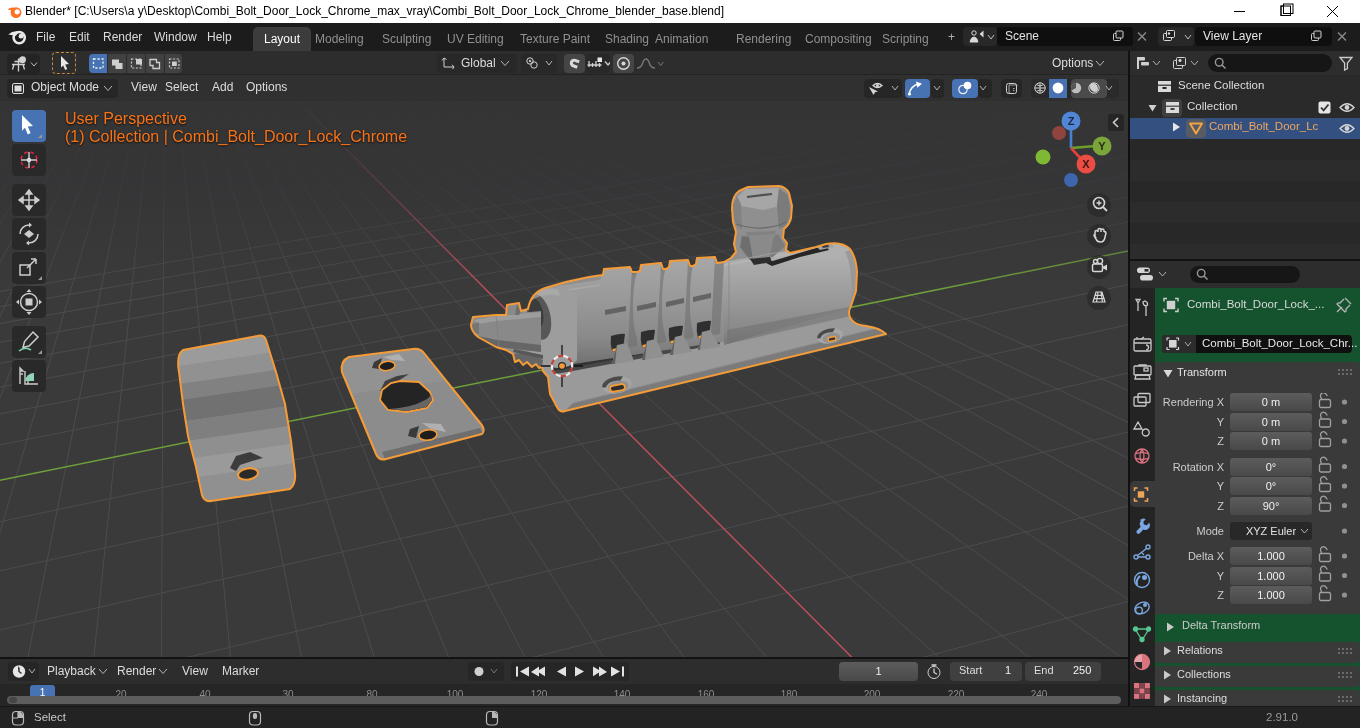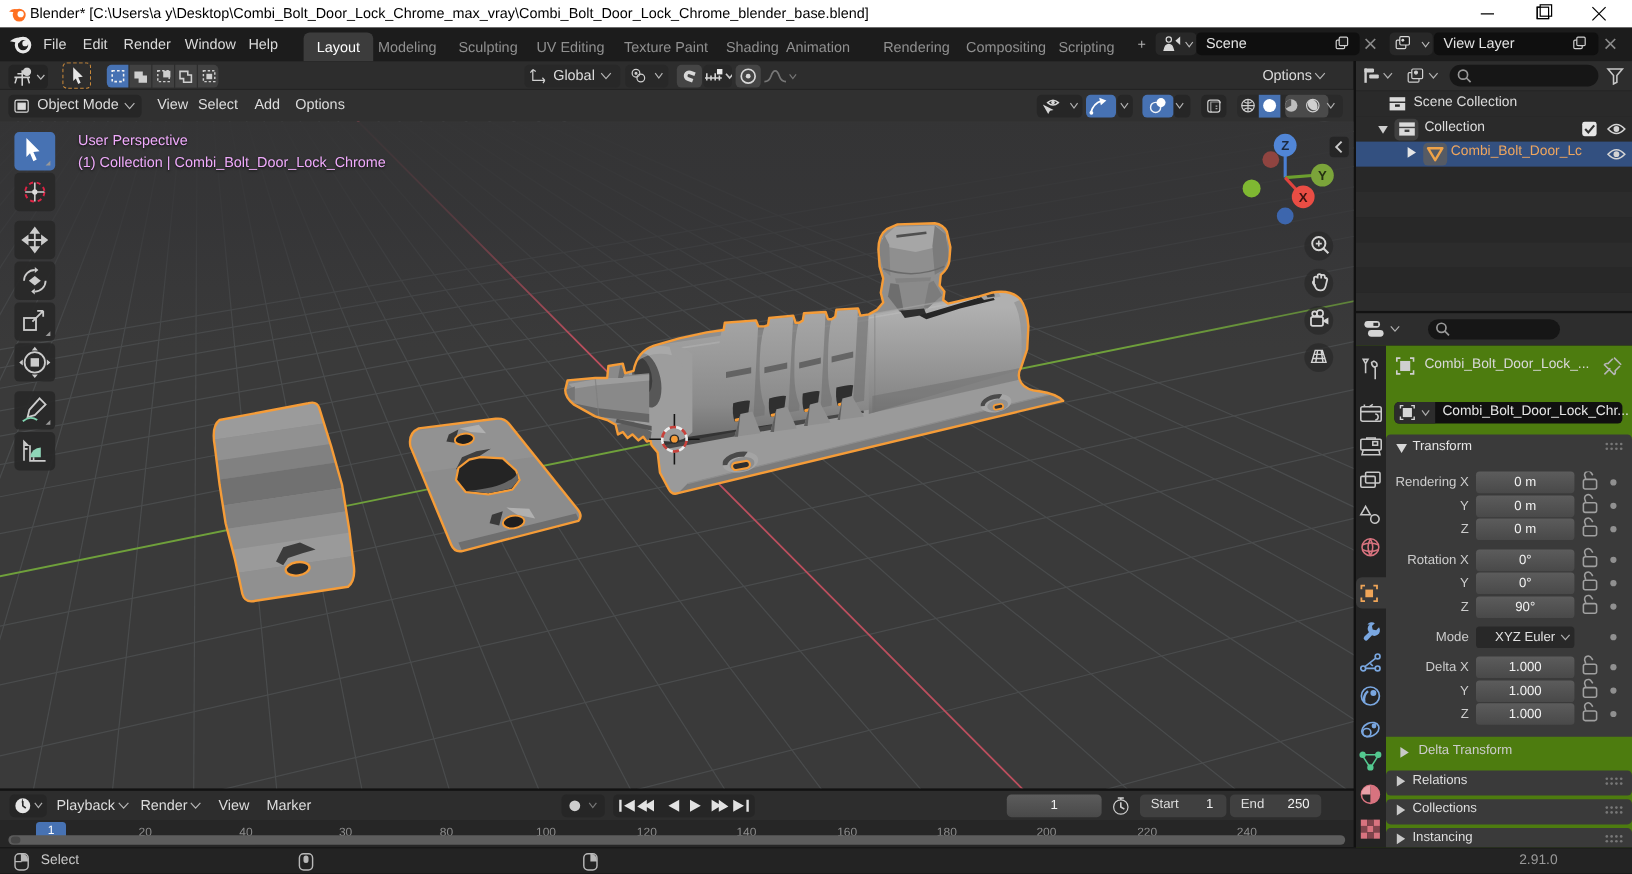--- a/index.html
+++ b/index.html
@@ -18,34 +18,34 @@
 #tools{left:0;top:51px;width:1128px;height:24px;background:#2d2d2d;border-bottom:1px solid #232323}
 #rsep{left:1128px;top:51px;width:2px;height:655px;background:#111}
 .btn{position:absolute;background:#282828;border-radius:4px}
 .cap{color:#dcdcdc;font-size:12px}
 
 #vphead{left:0;top:75px;width:1128px;height:26px;background:#303030}
 
 #vp{left:0;top:101px;width:1128px;height:556px;background:#3a3a3a;overflow:hidden}
 #vp svg{position:absolute;left:0;top:0}
 .tbtn{position:absolute;left:12px;width:34px;height:32px;background:rgba(40,40,40,.92);border-radius:4px}
-.ovtext{position:absolute;font-size:12px;color:#f0abfc;text-shadow:0 1px 2px rgba(0,0,0,.8);white-space:nowrap}
+.ovtext{position:absolute;font-size:16px;color:#f97316;text-shadow:0 1px 2px rgba(0,0,0,.8);white-space:nowrap}
 .navbtn{position:absolute;left:1087px;width:24px;height:24px;border-radius:13px;background:rgba(41,41,41,.75)}
 
 #tlhead{left:0;top:659px;width:1128px;height:25px;background:#2d2d2d}
 #ruler{left:0;top:684px;width:1128px;height:22px;background:#262626}
 .rnum{position:absolute;top:5px;font-size:10px;color:#8d8d8d;transform:translateX(-50%)}
 #statusbar{left:0;top:706px;width:1360px;height:22px;background:#232323;border-top:1px solid #171717}
 
 #outliner{left:1130px;top:51px;width:230px;height:208px;background:#262626}
 #outhead{position:absolute;left:0;top:0;width:230px;height:24px;background:#2d2d2d}
 .orow{position:absolute;left:0;width:230px;height:21px;font-size:11px;color:#dcdcdc}
 
 #propshead{left:1130px;top:261px;width:230px;height:27px;background:#2d2d2d}
-#props{left:1130px;top:288px;width:230px;height:418px;background:#4d7c0f}
+#props{left:1130px;top:288px;width:230px;height:418px;background:#14532d}
 #ptabs{position:absolute;left:0;top:0;width:25px;height:418px;background:#242424}
 .pfield{position:absolute;left:100px;width:82px;height:18px;border-radius:3px;background:linear-gradient(#5c5c5c,#494949);color:#f1f1f1;font-size:11px;text-align:center;line-height:18px}
 .plab{position:absolute;width:94px;text-align:right;font-size:11px;color:#cccccc;line-height:18px}
 .phdr{position:absolute;left:0;width:205px;font-size:11px;color:#dedede}
 svg{display:block}
 text{font-family:"Liberation Sans",sans-serif}
 </style></head>
 <body>
 <div id="page">
 

